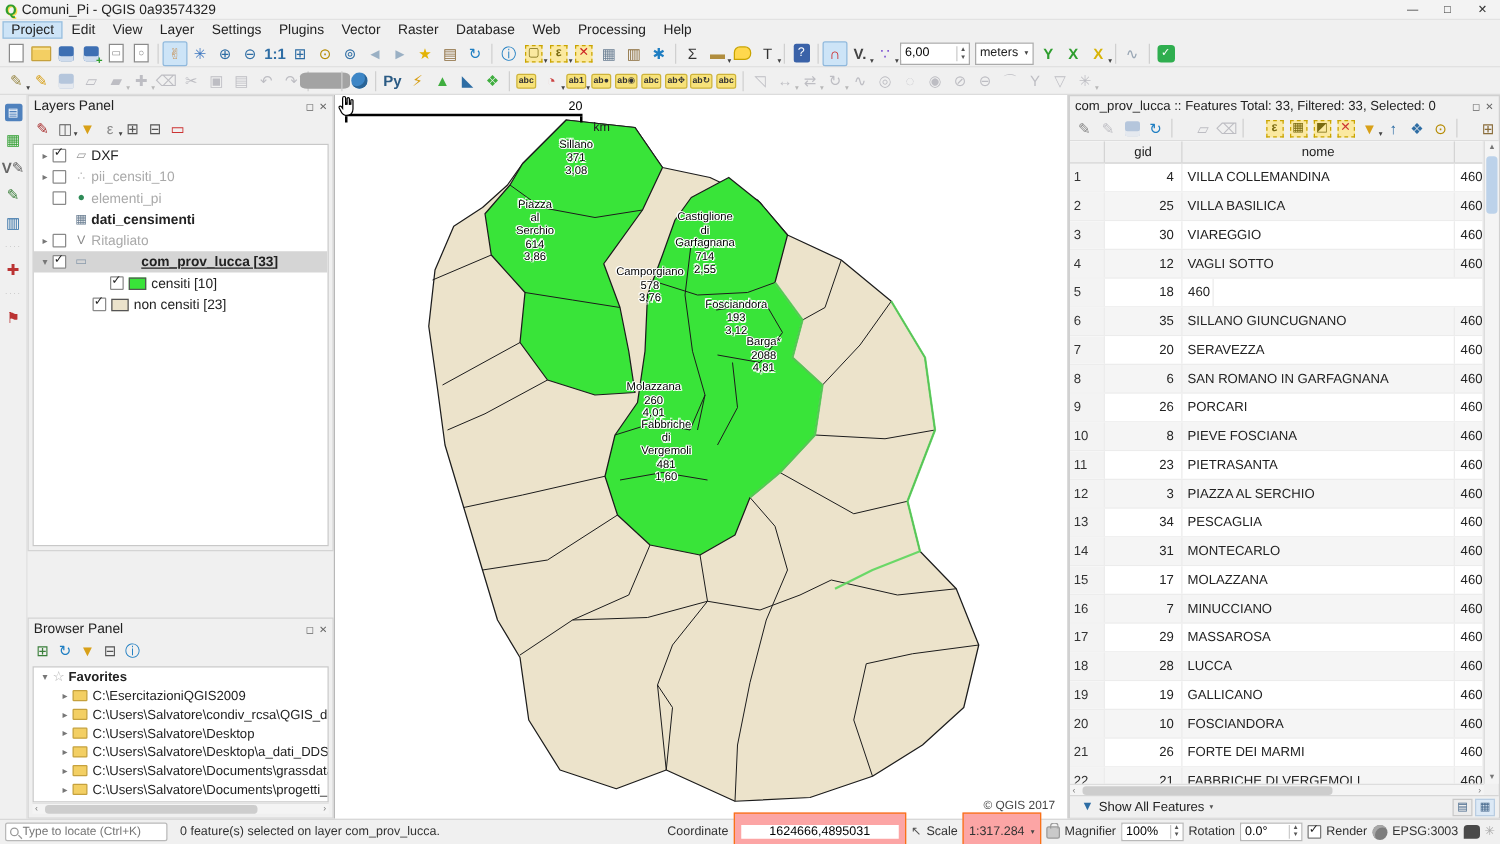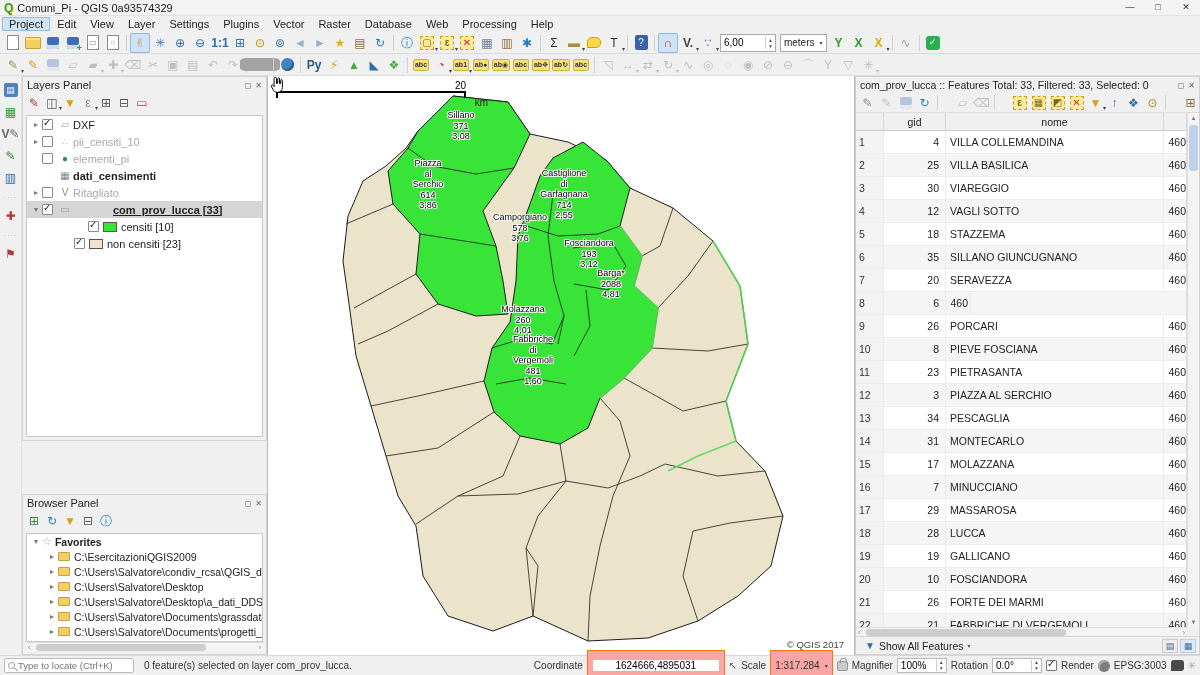--- a/index.html
+++ b/index.html
@@ -810,38 +810,38 @@
         </div>
         <div class="trr">
           <span class="c0">4</span>
           <span class="c1">12</span>
           <span class="c2">VAGLI SOTTO</span>
           <span class="c3">460</span>
         </div>
         <div class="trr">
           <span class="c0">5</span>
           <span class="c1">18</span>
-          <span class="c2">STAZZEMA</span>
           <span class="c3">460</span>
         </div>
         <div class="trr">
           <span class="c0">6</span>
           <span class="c1">35</span>
           <span class="c2">SILLANO GIUNCUGNANO</span>
           <span class="c3">460</span>
         </div>
         <div class="trr">
           <span class="c0">7</span>
           <span class="c1">20</span>
           <span class="c2">SERAVEZZA</span>
           <span class="c3">460</span>
         </div>
         <div class="trr">
           <span class="c0">8</span>
           <span class="c1">6</span>
+          <span class="c2">SAN ROMANO IN GARFAGNANA</span>
           <span class="c3">460</span>
         </div>
         <div class="trr">
           <span class="c0">9</span>
           <span class="c1">26</span>
           <span class="c2">PORCARI</span>
           <span class="c3">460</span>
         </div>
         <div class="trr">
           <span class="c0">10</span>

